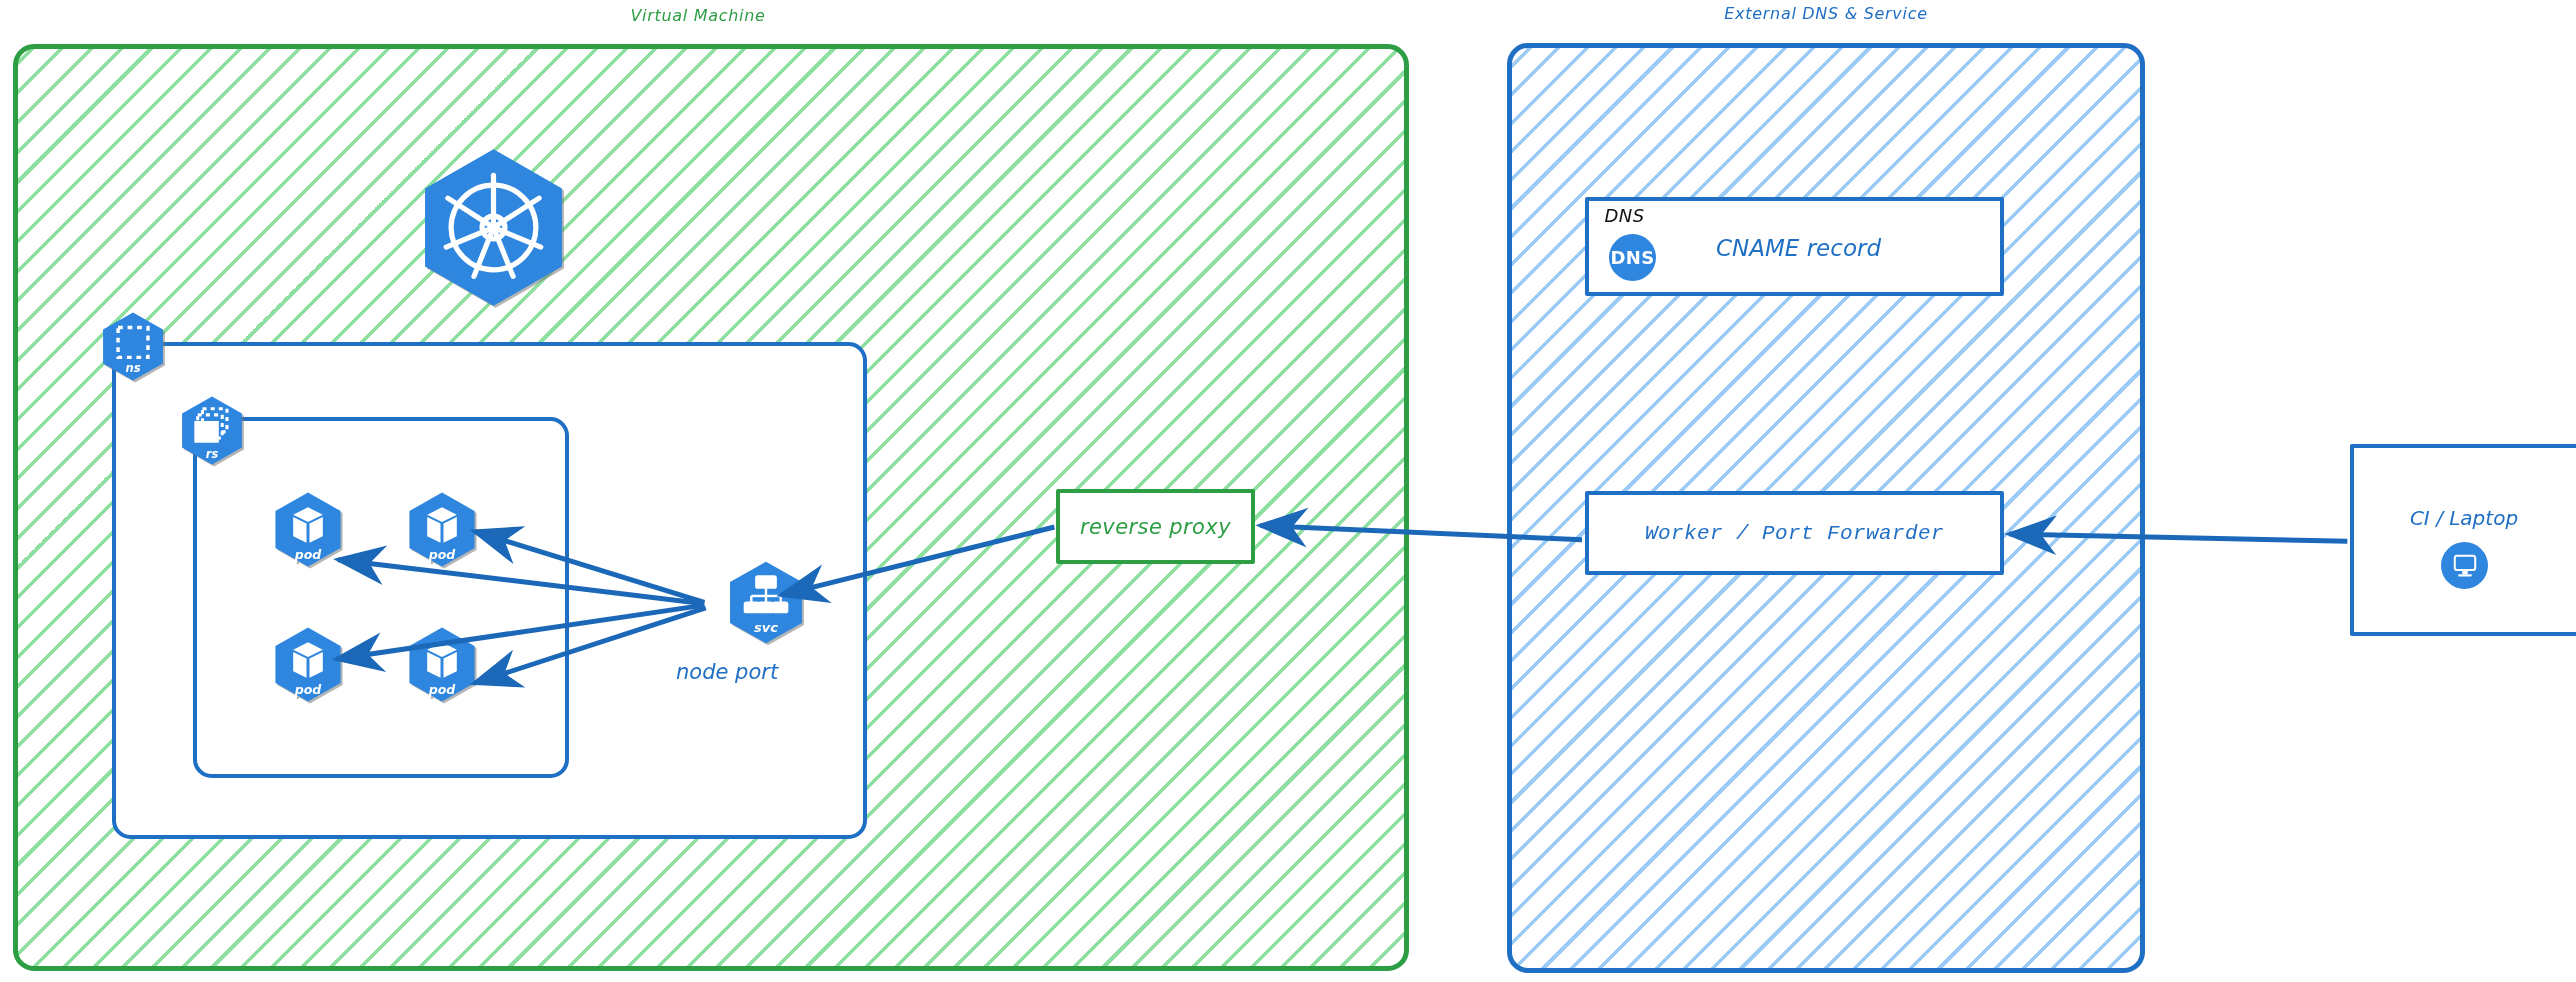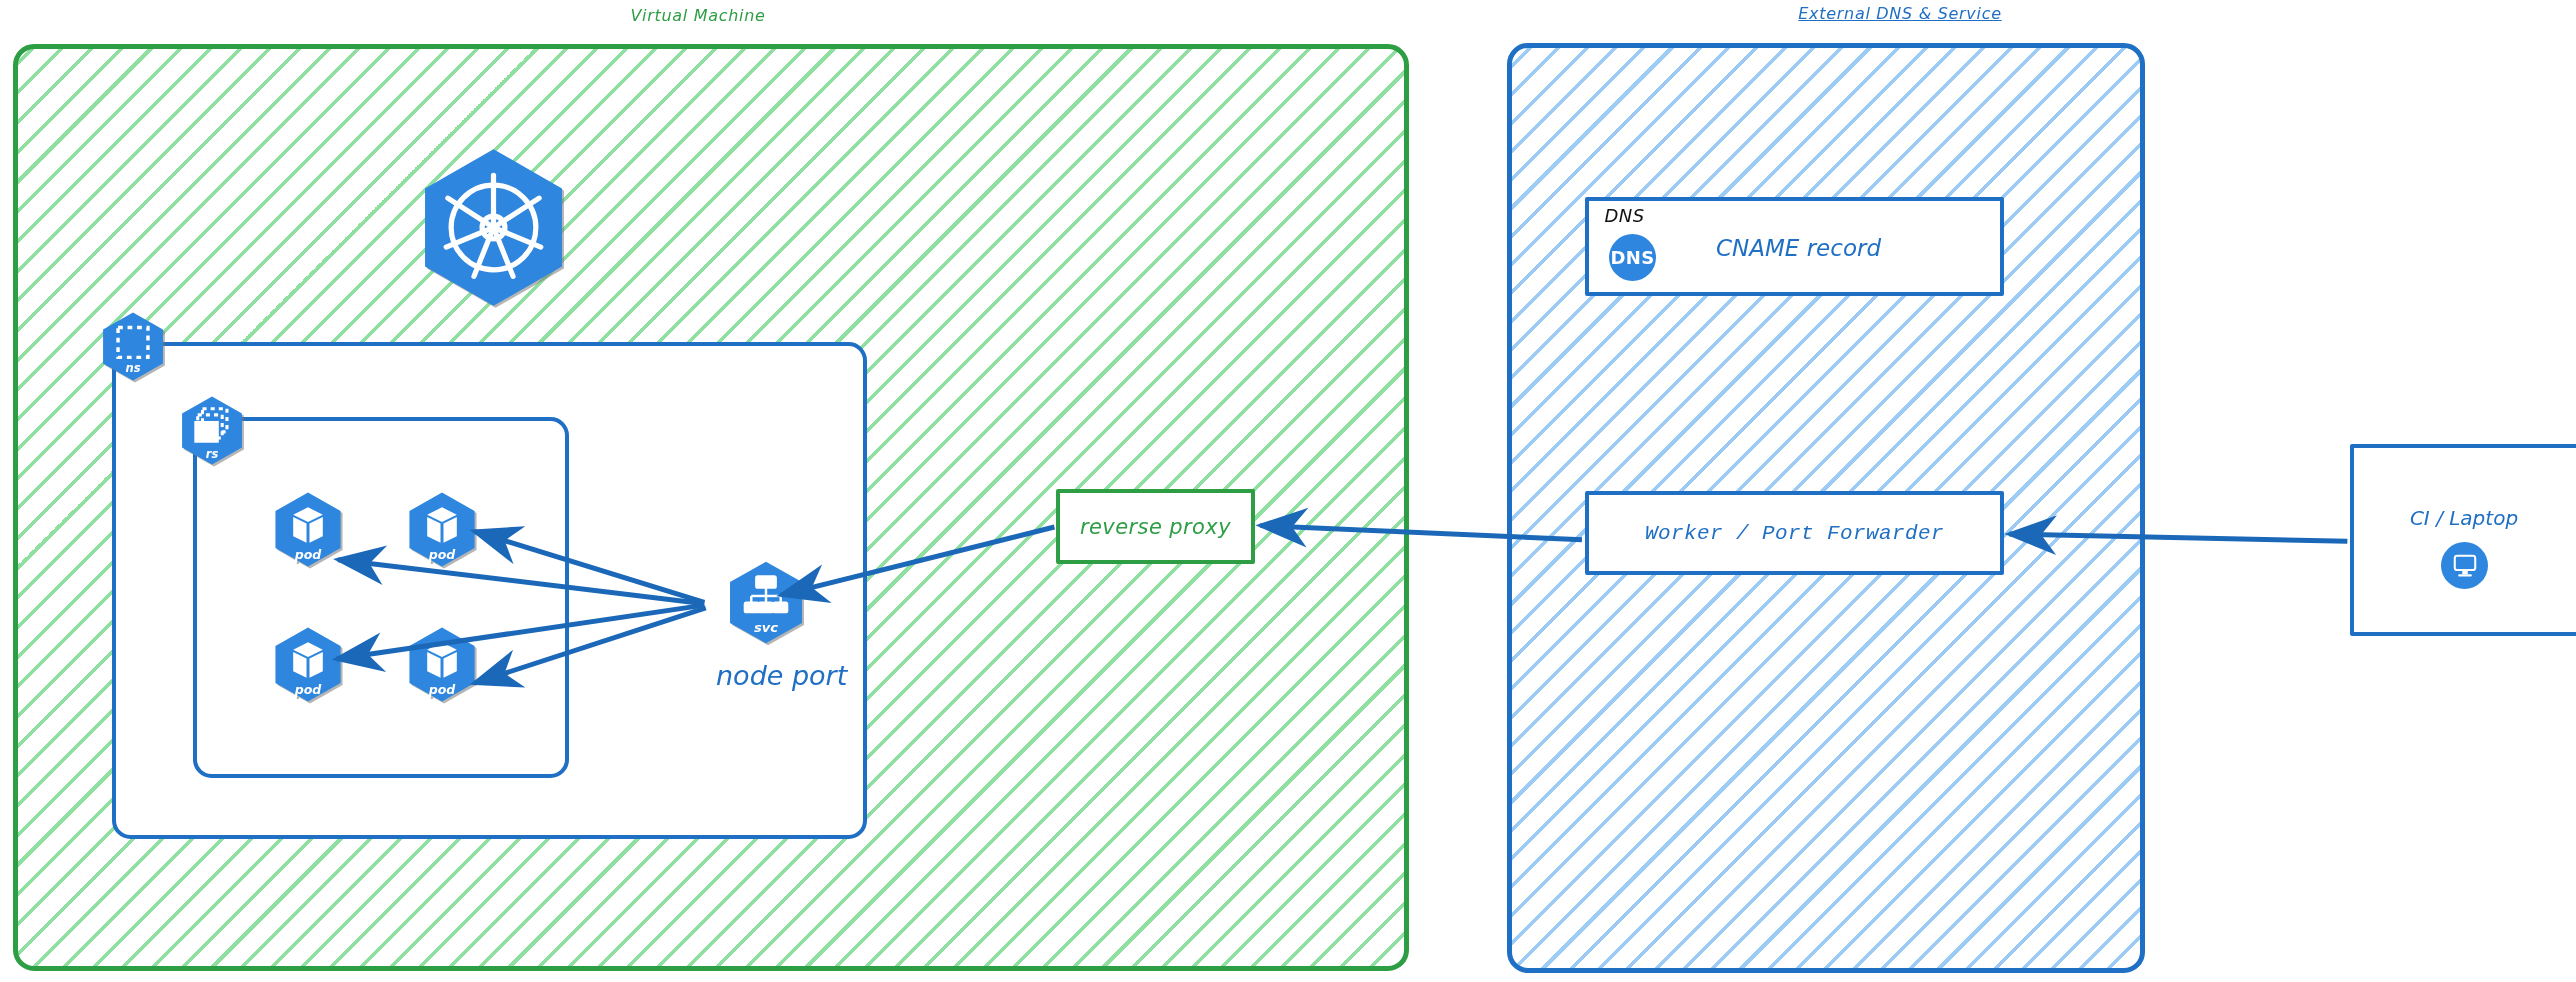--- a/index.html
+++ b/index.html
@@ -186,25 +186,24 @@
   .hex {
     position: absolute;
     filter: drop-shadow(2.1px 2.1px 0.7px rgba(120,120,120,0.55));
     text-align: right;
   }
   .hex svg { display: block; overflow: visible; }
 
   
   .free-label {
     position: absolute;
-    font-size: 27px;
+    font-size: 21px;
     font-style: italic;
     color: #1F6FC4;
     white-space: nowrap;
-    margin-left: 40px;
   }
 
   
   #arrows {
     position: absolute;
     left: 0; top: 0;
     width: 2576px; height: 983px;
     pointer-events: none;
   }
 </style>
@@ -320,21 +319,21 @@
     </svg>
   </div>
 
   <div class="free-label" style="left:676px; top:660px;">node port</div>
 
   <div class="nodebox nodebox-green box-revproxy">
     <span class="nodebox-label lbl-green">reverse proxy</span>
   </div>
 
   <div class="group group-ext"></div>
-  <div class="group-title group-title-ext" style="left:1581px; top:3.6px;text-decoration:underline;">External DNS &amp; Service</div>
+  <div class="group-title group-title-ext" style="left:1507px; top:3.6px;">External DNS &amp; Service</div>
 
   <div class="nodebox nodebox-blue box-dns">
     <div class="dns-card" style="left:0; top:0; width:419px; height:99px;">
       <span class="dns-kicker">DNS</span>
       <span class="dns-badge">DNS</span>
       <span class="dns-title">CNAME record</span>
     </div>
   </div>
 
   <div class="nodebox nodebox-blue box-worker">

